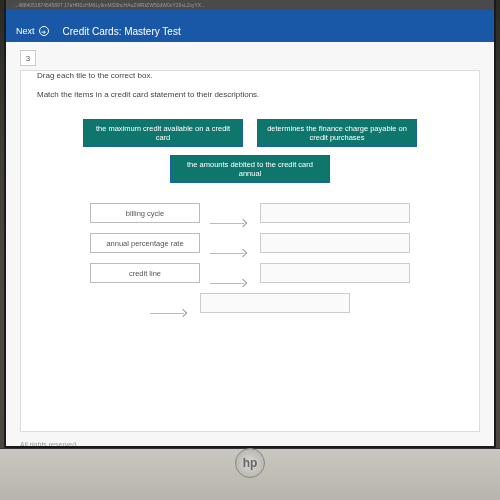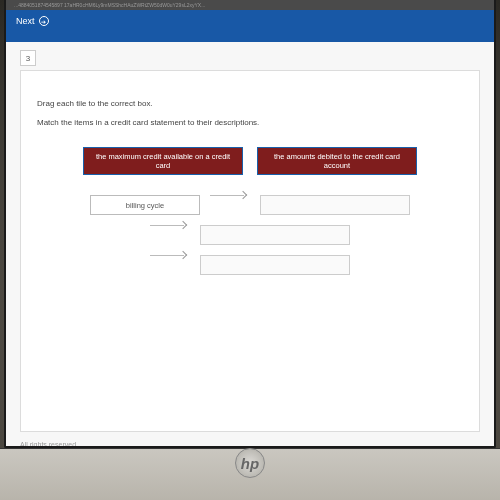--- a/index.html
+++ b/index.html
@@ -29,21 +29,21 @@
     line-height: 10px;
     padding: 0 8px;
     white-space: nowrap;
     overflow: hidden;
   }
   .header {
     background: #1858a6;
     color: #fff;
     height: 26px;
     display: flex;
-    align-items: flex-end;
+    align-items: flex-start;
     padding: 16px 10px;
     font-size: 9px;
   }
   .next-btn {
     display: flex;
     align-items: center;
     gap: 4px;
     margin-right: 14px;
     cursor: pointer;
   }
@@ -78,36 +78,36 @@
     color: #555;
   }
   .panel {
     position: absolute;
     top: 28px;
     left: 14px;
     right: 14px;
     bottom: 20px;
     background: #fff;
     border: 1px solid #dcdcdc;
-    padding: 28px 16px;
+    padding: 0 16px;
     font-size: 8px;
     color: #444;
   }
   .instr1 { margin-bottom: 10px; }
   .instr2 { margin-bottom: 20px; }
   .tiles {
     display: flex;
     flex-wrap: wrap;
     justify-content: center;
     gap: 8px 14px;
     margin-bottom: 20px;
     padding: 0 20px;
   }
   .tile {
-    background: #7f1d1d;
+    background: #0f766e;
     color: #fff;
     width: 160px;
     min-height: 26px;
     padding: 4px 6px;
     font-size: 7.5px;
     display: flex;
     align-items: center;
     justify-content: center;
     text-align: center;
     border: 1px solid #1860ab;
@@ -115,21 +115,21 @@
     line-height: 1.2;
   }
   .rows {
     display: flex;
     flex-direction: column;
     gap: 10px;
     align-items: center;
   }
   .row {
     display: flex;
-    align-items: flex-start;
+    align-items: flex-end;
     gap: 10px;
   }
   .label-slot {
     width: 110px;
     height: 20px;
     border: 1px solid #bbb;
     background: #fff;
     font-size: 7.5px;
     display: flex;
     align-items: center;
@@ -179,21 +179,21 @@
     position: absolute;
     bottom: 22px;
     left: 50%;
     transform: translateX(-50%);
     width: 30px;
     height: 30px;
     background: radial-gradient(circle, #dcdad6 0%, #c0beb8 60%, #a8a69f 100%);
     border-radius: 50%;
     border: 1px solid #888;
     display:flex;align-items:center;justify-content:center;
-    color:#666;font-size:15px;font-style:italic;font-weight:bold;
+    color:#666;font-size:12px;font-weight:bold;
   }
   .base {
     position: absolute;
     bottom: 0;
     left: 0;
     right: 0;
     height: 52px;
     background: linear-gradient(#cac7c0, #b8b4ab);
     border-top: 1px solid #333;
   }
@@ -202,41 +202,49 @@
 <body>
 
 <div class="screen">
   <div class="url-strip">...4884051874545897 17aHR0cHM6Ly9mMSShcHAuZWRtZW50dW0uY29sL2xyYX...</div>
 
   <div class="header">
     <div class="next-btn">
       <span>Next</span>
       <span class="next-arrow">➔</span>
     </div>
+    <div class="title">Credit Cards: Mastery Test</div>
   </div>
 
   <div class="content-wrap">
     <div class="qnum">3</div>
 
     <div class="panel">
       <div class="instr1">Drag each tile to the correct box.</div>
       <div class="instr2">Match the items in a credit card statement to their descriptions.</div>
 
       <div class="tiles">
         <div class="tile">the maximum credit available on a credit card</div>
-        <div class="tile">the amounts debited to the credit card account</div>
+        <div class="tile">determines the finance charge payable on credit purchases</div>
+        <div class="tile">the amounts debited to the credit card annual</div>
       </div>
 
       <div class="rows">
         <div class="row">
           <div class="label-slot">billing cycle</div>
           <div class="arrow"></div>
           <div class="drop-slot"></div>
         </div>
         <div class="row">
+          <div class="label-slot">annual percentage rate</div>
+          <div class="arrow"></div>
+          <div class="drop-slot"></div>
+        </div>
+        <div class="row">
+          <div class="label-slot">credit line</div>
           <div class="arrow"></div>
           <div class="drop-slot"></div>
         </div>
         <div class="row">
           <div class="arrow"></div>
           <div class="drop-slot"></div>
         </div>
       </div>
     </div>
 

